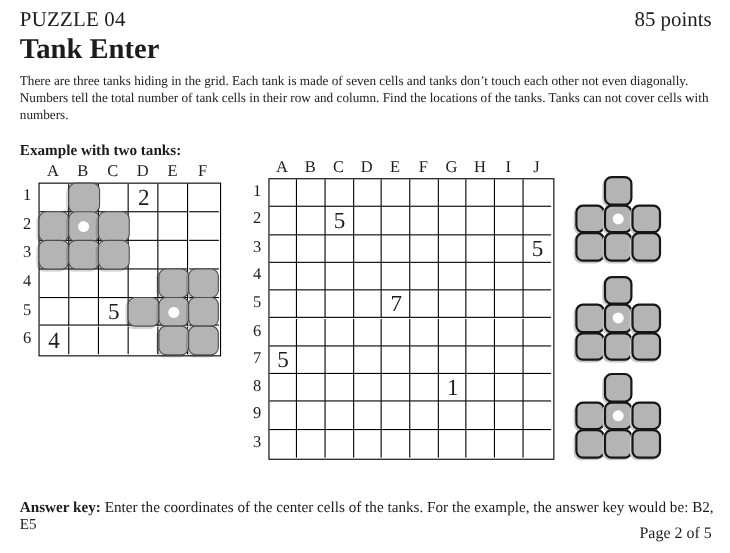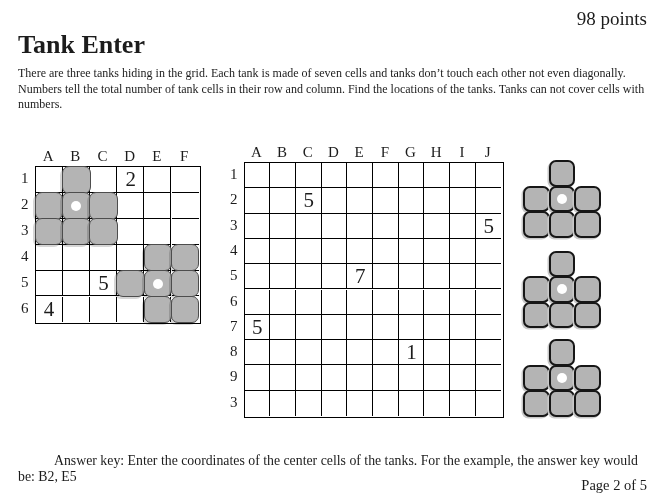--- a/index.html
+++ b/index.html
@@ -23,31 +23,33 @@
   .grid-clue  { position:absolute; display:flex; align-items:center; justify-content:center; font-size:21px; }
 
   .tank-cell { position:absolute; background:#b4b4b4; border:1.5px solid #4d4d4d;
                border-radius:7px; box-shadow:-2px 2px 0 rgba(0,0,0,0.16); }
   .tankpic-cell { position:absolute; background:#b4b4b4; border:2px solid #161616;
                border-radius:7px; box-shadow:-1.5px 1.5px 0 #c9c9c9; }
   .tank-dot { position:absolute; left:50%; top:50%; width:10px; height:10px; margin:-5px 0 0 -5px;
               border-radius:50%; background:#ffffff; }
 
   .footer   { position:absolute; left:18px; top:453px; width:634px; font-size:13.8px; line-height:15.8px; }
-  .footer b { font-weight:normal;margin-left:36px; }
+  .footer b { font-weight:bold; }
   .page-num { position:absolute; right:17px; top:477px; font-size:14.5px; }
 </style>
 </head>
 <body>
 
 <div class="page">
 
-  <div class="hdr-points">98 points</div>
+  <div class="hdr-label">PUZZLE 04</div>
+  <div class="hdr-points">85 points</div>
   <div class="title">Tank Enter</div>
   <div class="desc">There are three tanks hiding in the grid. Each tank is made of seven cells and tanks don’t touch each other not even diagonally. Numbers tell the total number of tank cells in their row and column. Find the locations of the tanks. Tanks can not cover cells with numbers.</div>
+  <div class="example-label">Example with two tanks:</div>
 
   <div class="grid-block" id="example-grid" style="left: 14px; top: 145px;">
       <div class="grid-col-label" style="left: 20.5px; width: 27.2px;">A</div>
       <div class="grid-col-label" style="left: 47.7px; width: 27.2px;">B</div>
       <div class="grid-col-label" style="left: 74.9px; width: 27.2px;">C</div>
       <div class="grid-col-label" style="left: 102.1px; width: 27.2px;">D</div>
       <div class="grid-col-label" style="left: 129.3px; width: 27.2px;">E</div>
       <div class="grid-col-label" style="left: 156.5px; width: 27.2px;">F</div>
       <div class="grid-row-label" style="left: 0px; top: 21px; width: 14.5px; height: 25.9px; line-height: 25.9px;">1</div>
       <div class="grid-row-label" style="left: 0px; top: 46.9px; width: 14.5px; height: 25.9px; line-height: 25.9px;">2</div>

